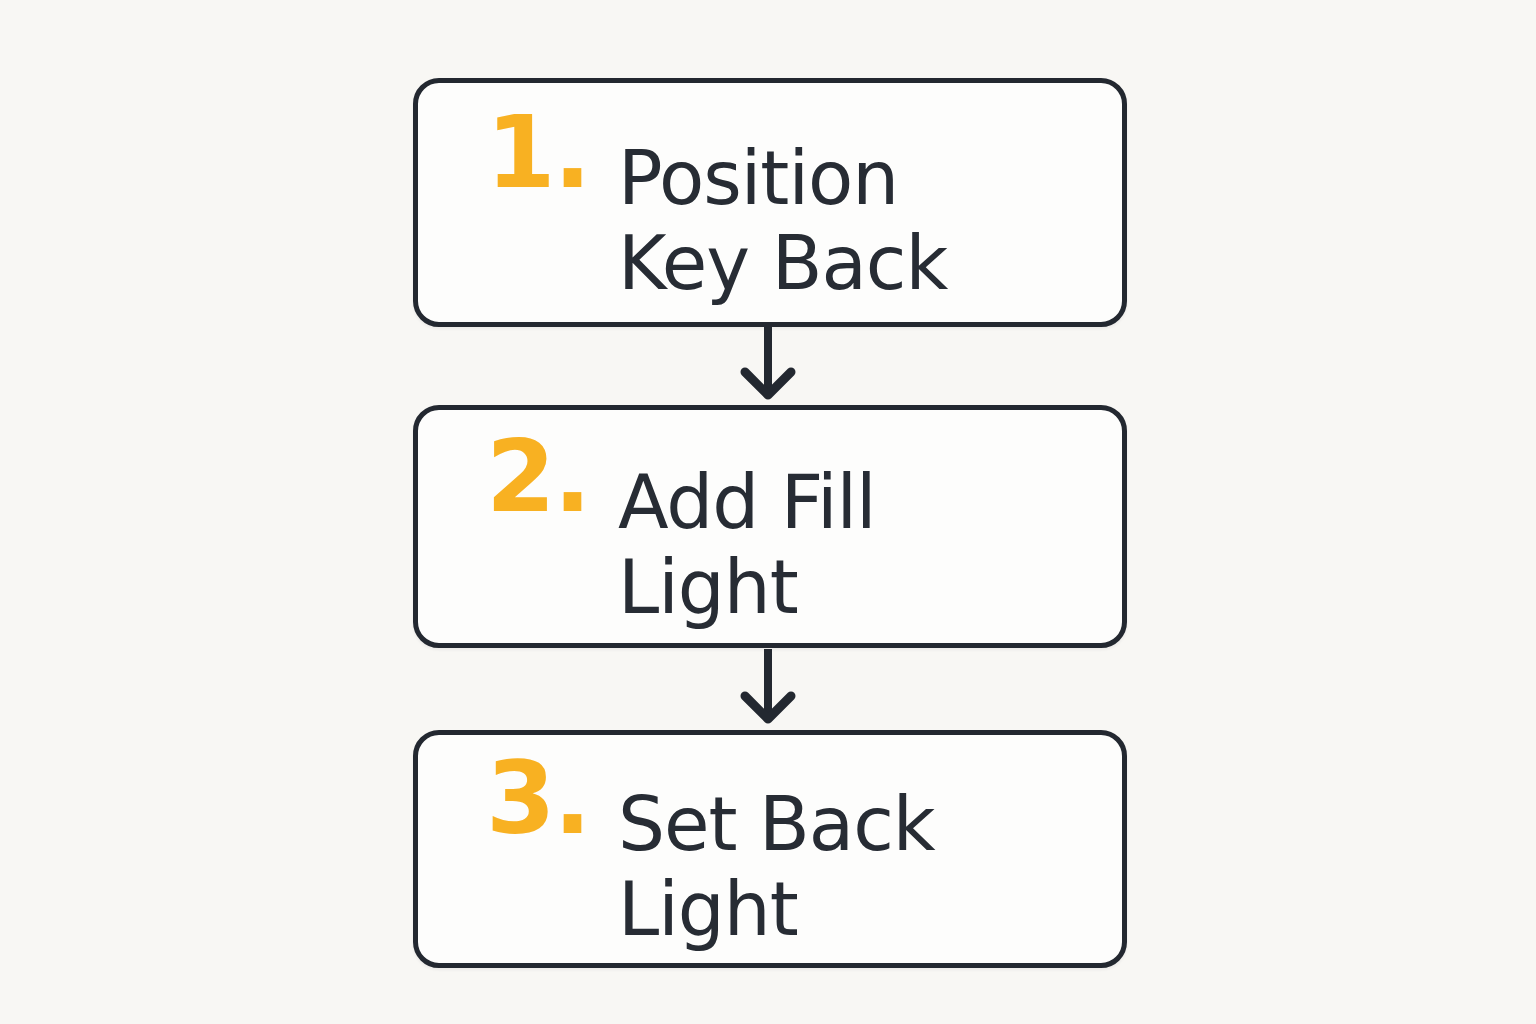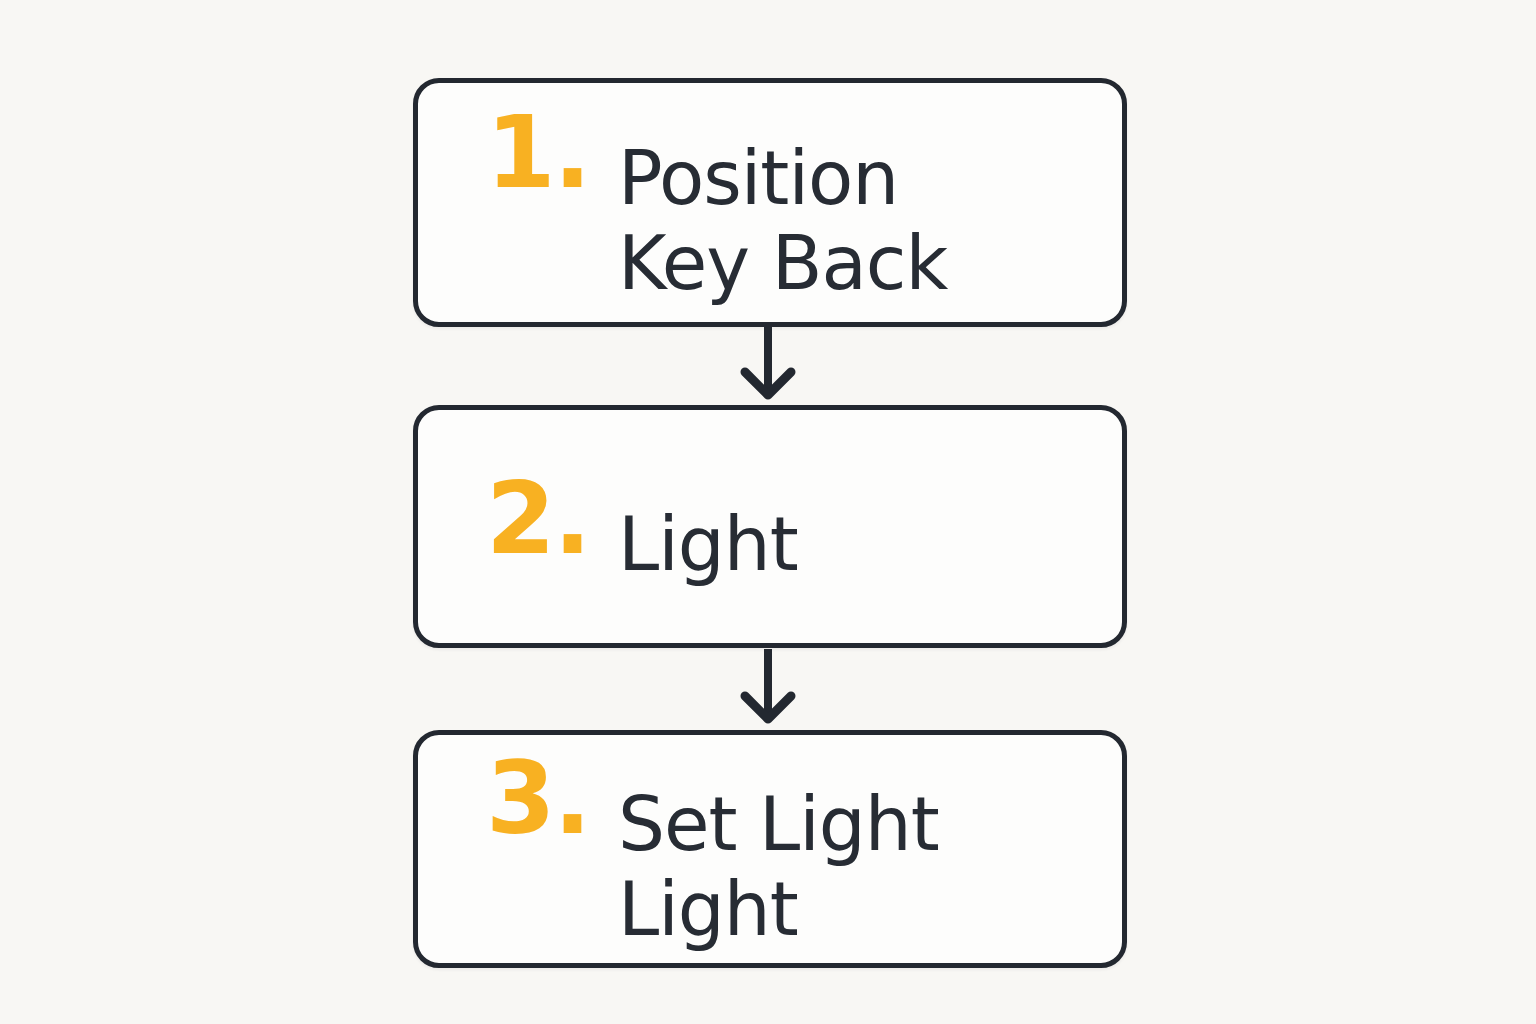--- a/index.html
+++ b/index.html
@@ -86,33 +86,34 @@
 
   <svg class="arrow arrow-1" viewBox="0 0 80 76" aria-hidden="true">
     <line x1="40" y1="0" x2="40" y2="63" stroke="currentColor" stroke-width="8" stroke-linecap="round"></line>
     <polyline points="17,45 40,68 63,45" fill="none" stroke="currentColor" stroke-width="9" stroke-linecap="round" stroke-linejoin="round"></polyline>
   </svg>
 
   <div class="step-box step-box-2">
     <div class="step-inner">
       <div class="step-number">2.</div>
       <div class="step-label">
+        <div>Add Fill</div>
         <div>Light</div>
       </div>
     </div>
   </div>
 
   <svg class="arrow arrow-2" viewBox="0 0 80 78" aria-hidden="true">
     <line x1="40" y1="0" x2="40" y2="65" stroke="currentColor" stroke-width="8" stroke-linecap="round"></line>
     <polyline points="17,47 40,70 63,47" fill="none" stroke="currentColor" stroke-width="9" stroke-linecap="round" stroke-linejoin="round"></polyline>
   </svg>
 
   <div class="step-box step-box-3">
     <div class="step-inner">
       <div class="step-number">3.</div>
       <div class="step-label">
-        <div>Set Light</div>
+        <div>Set Back</div>
         <div>Light</div>
       </div>
     </div>
   </div>
 
 </div>
 
 </body></html>

